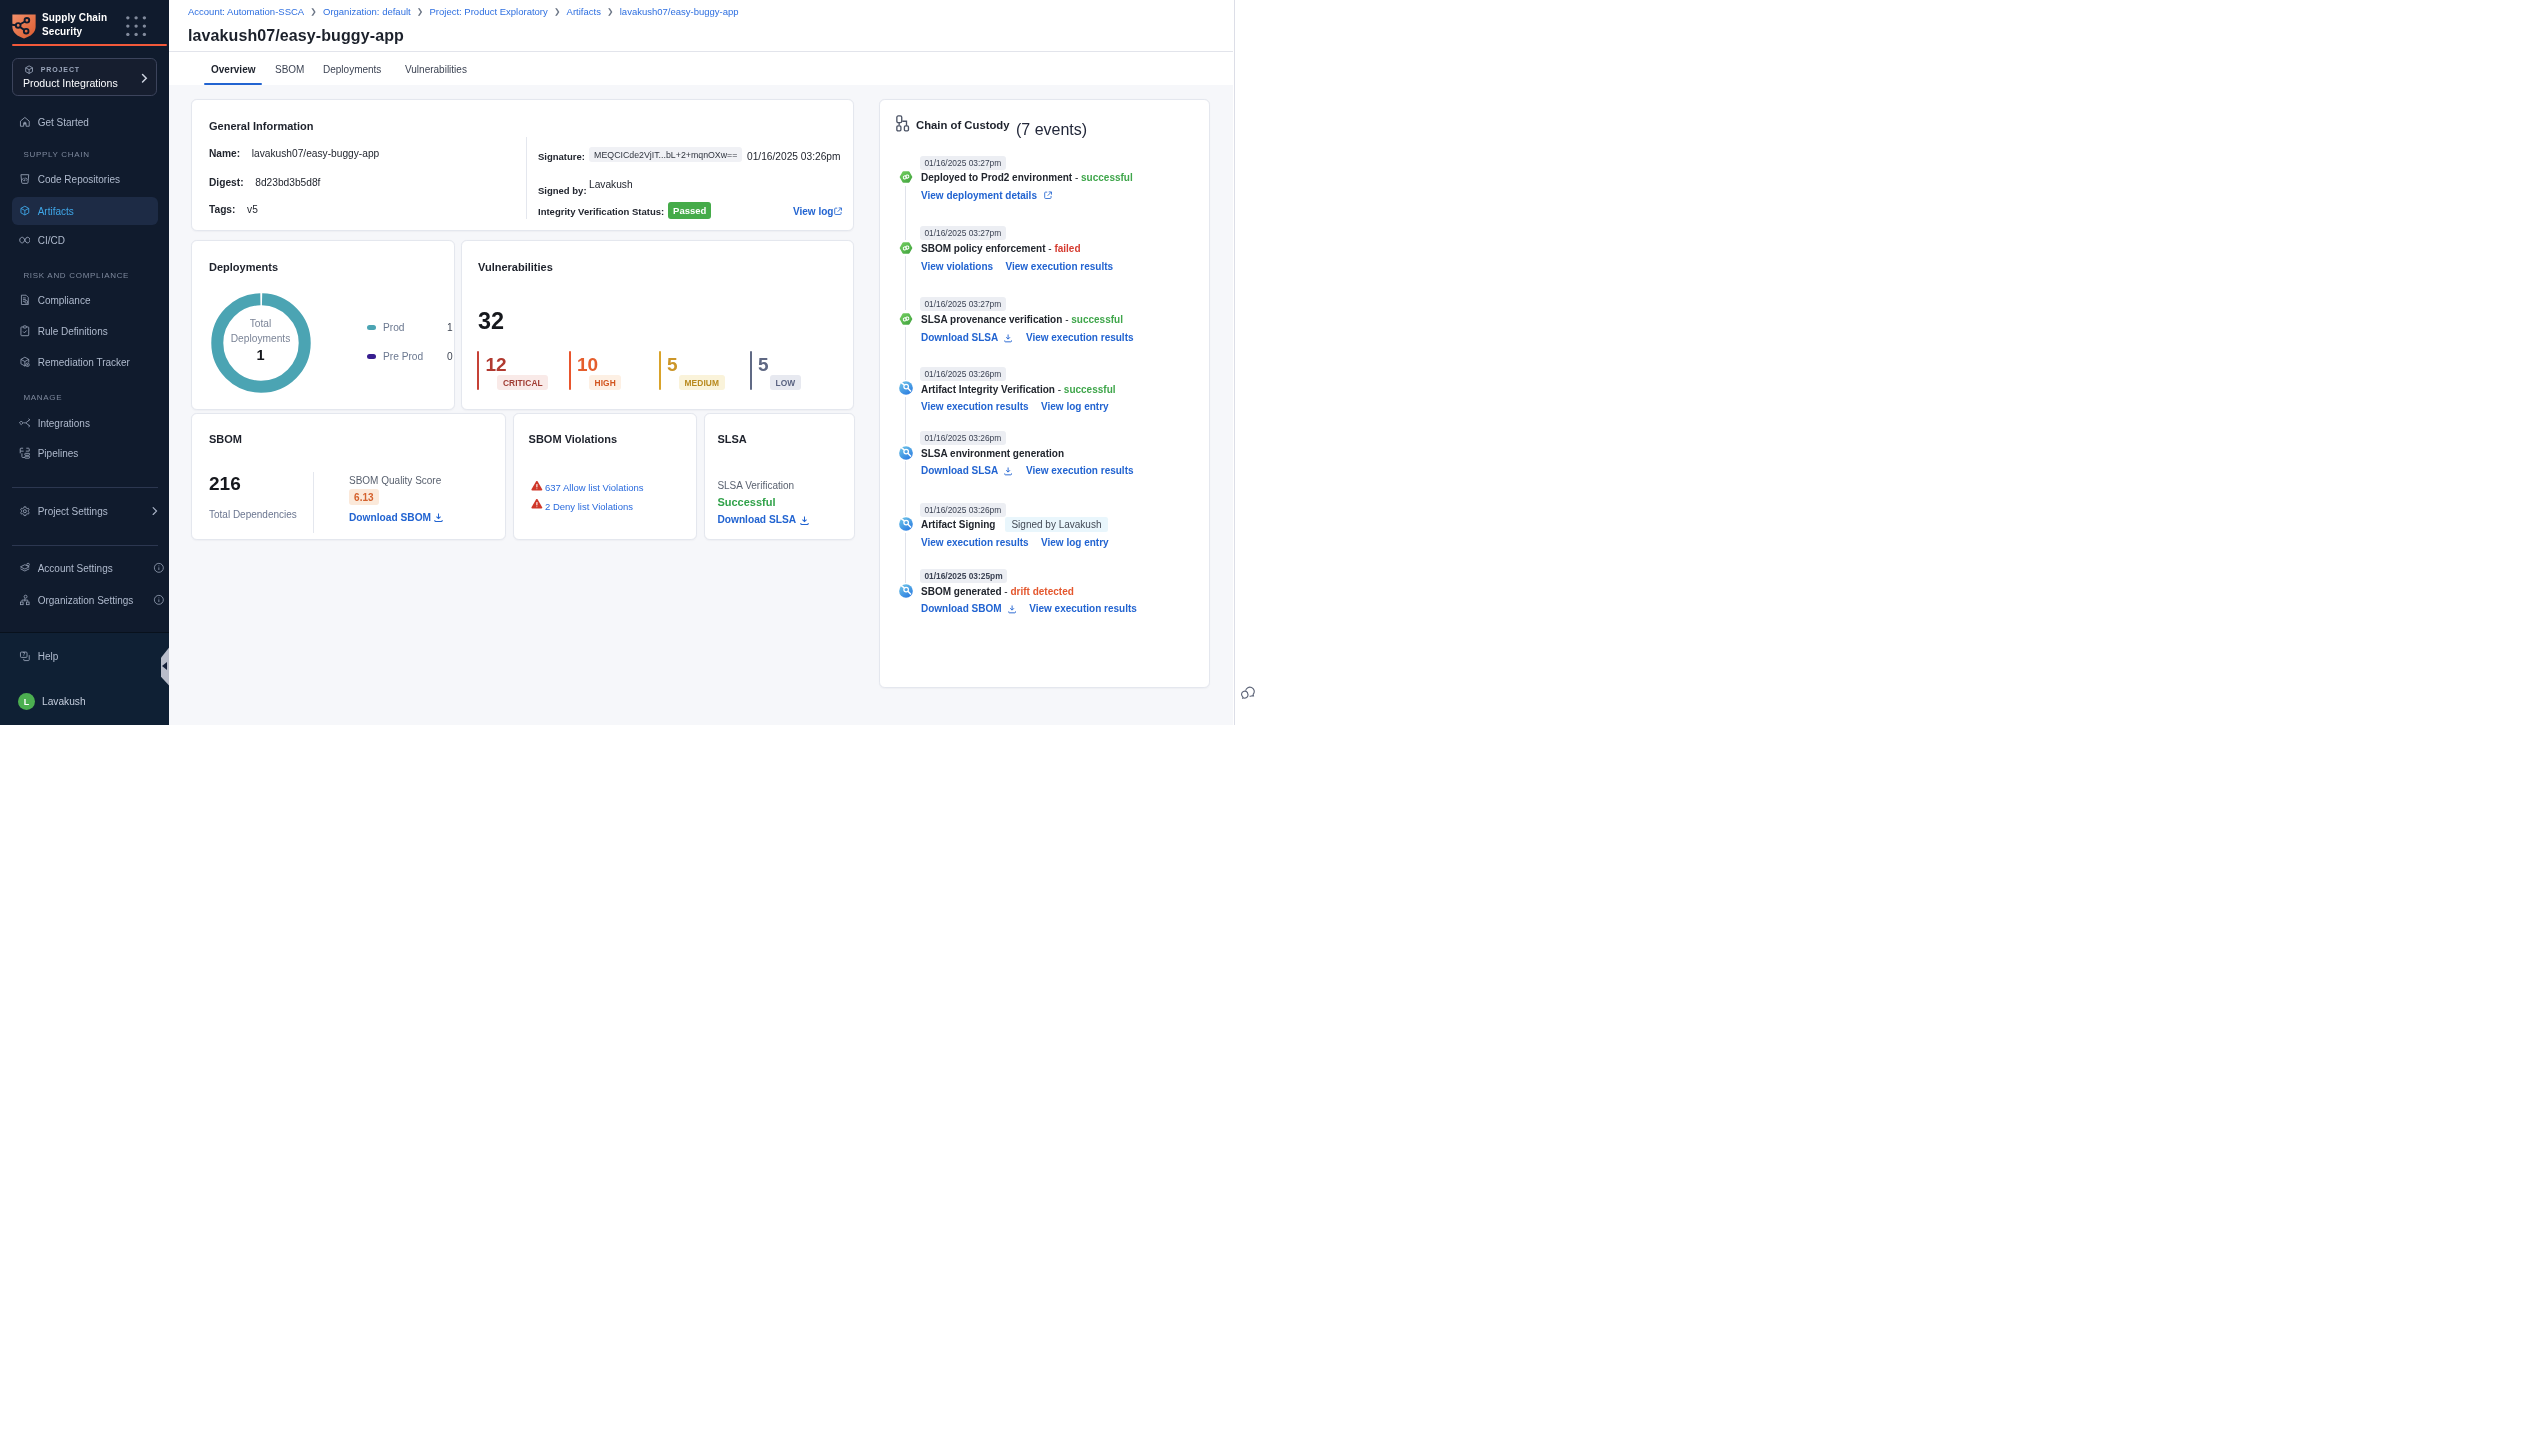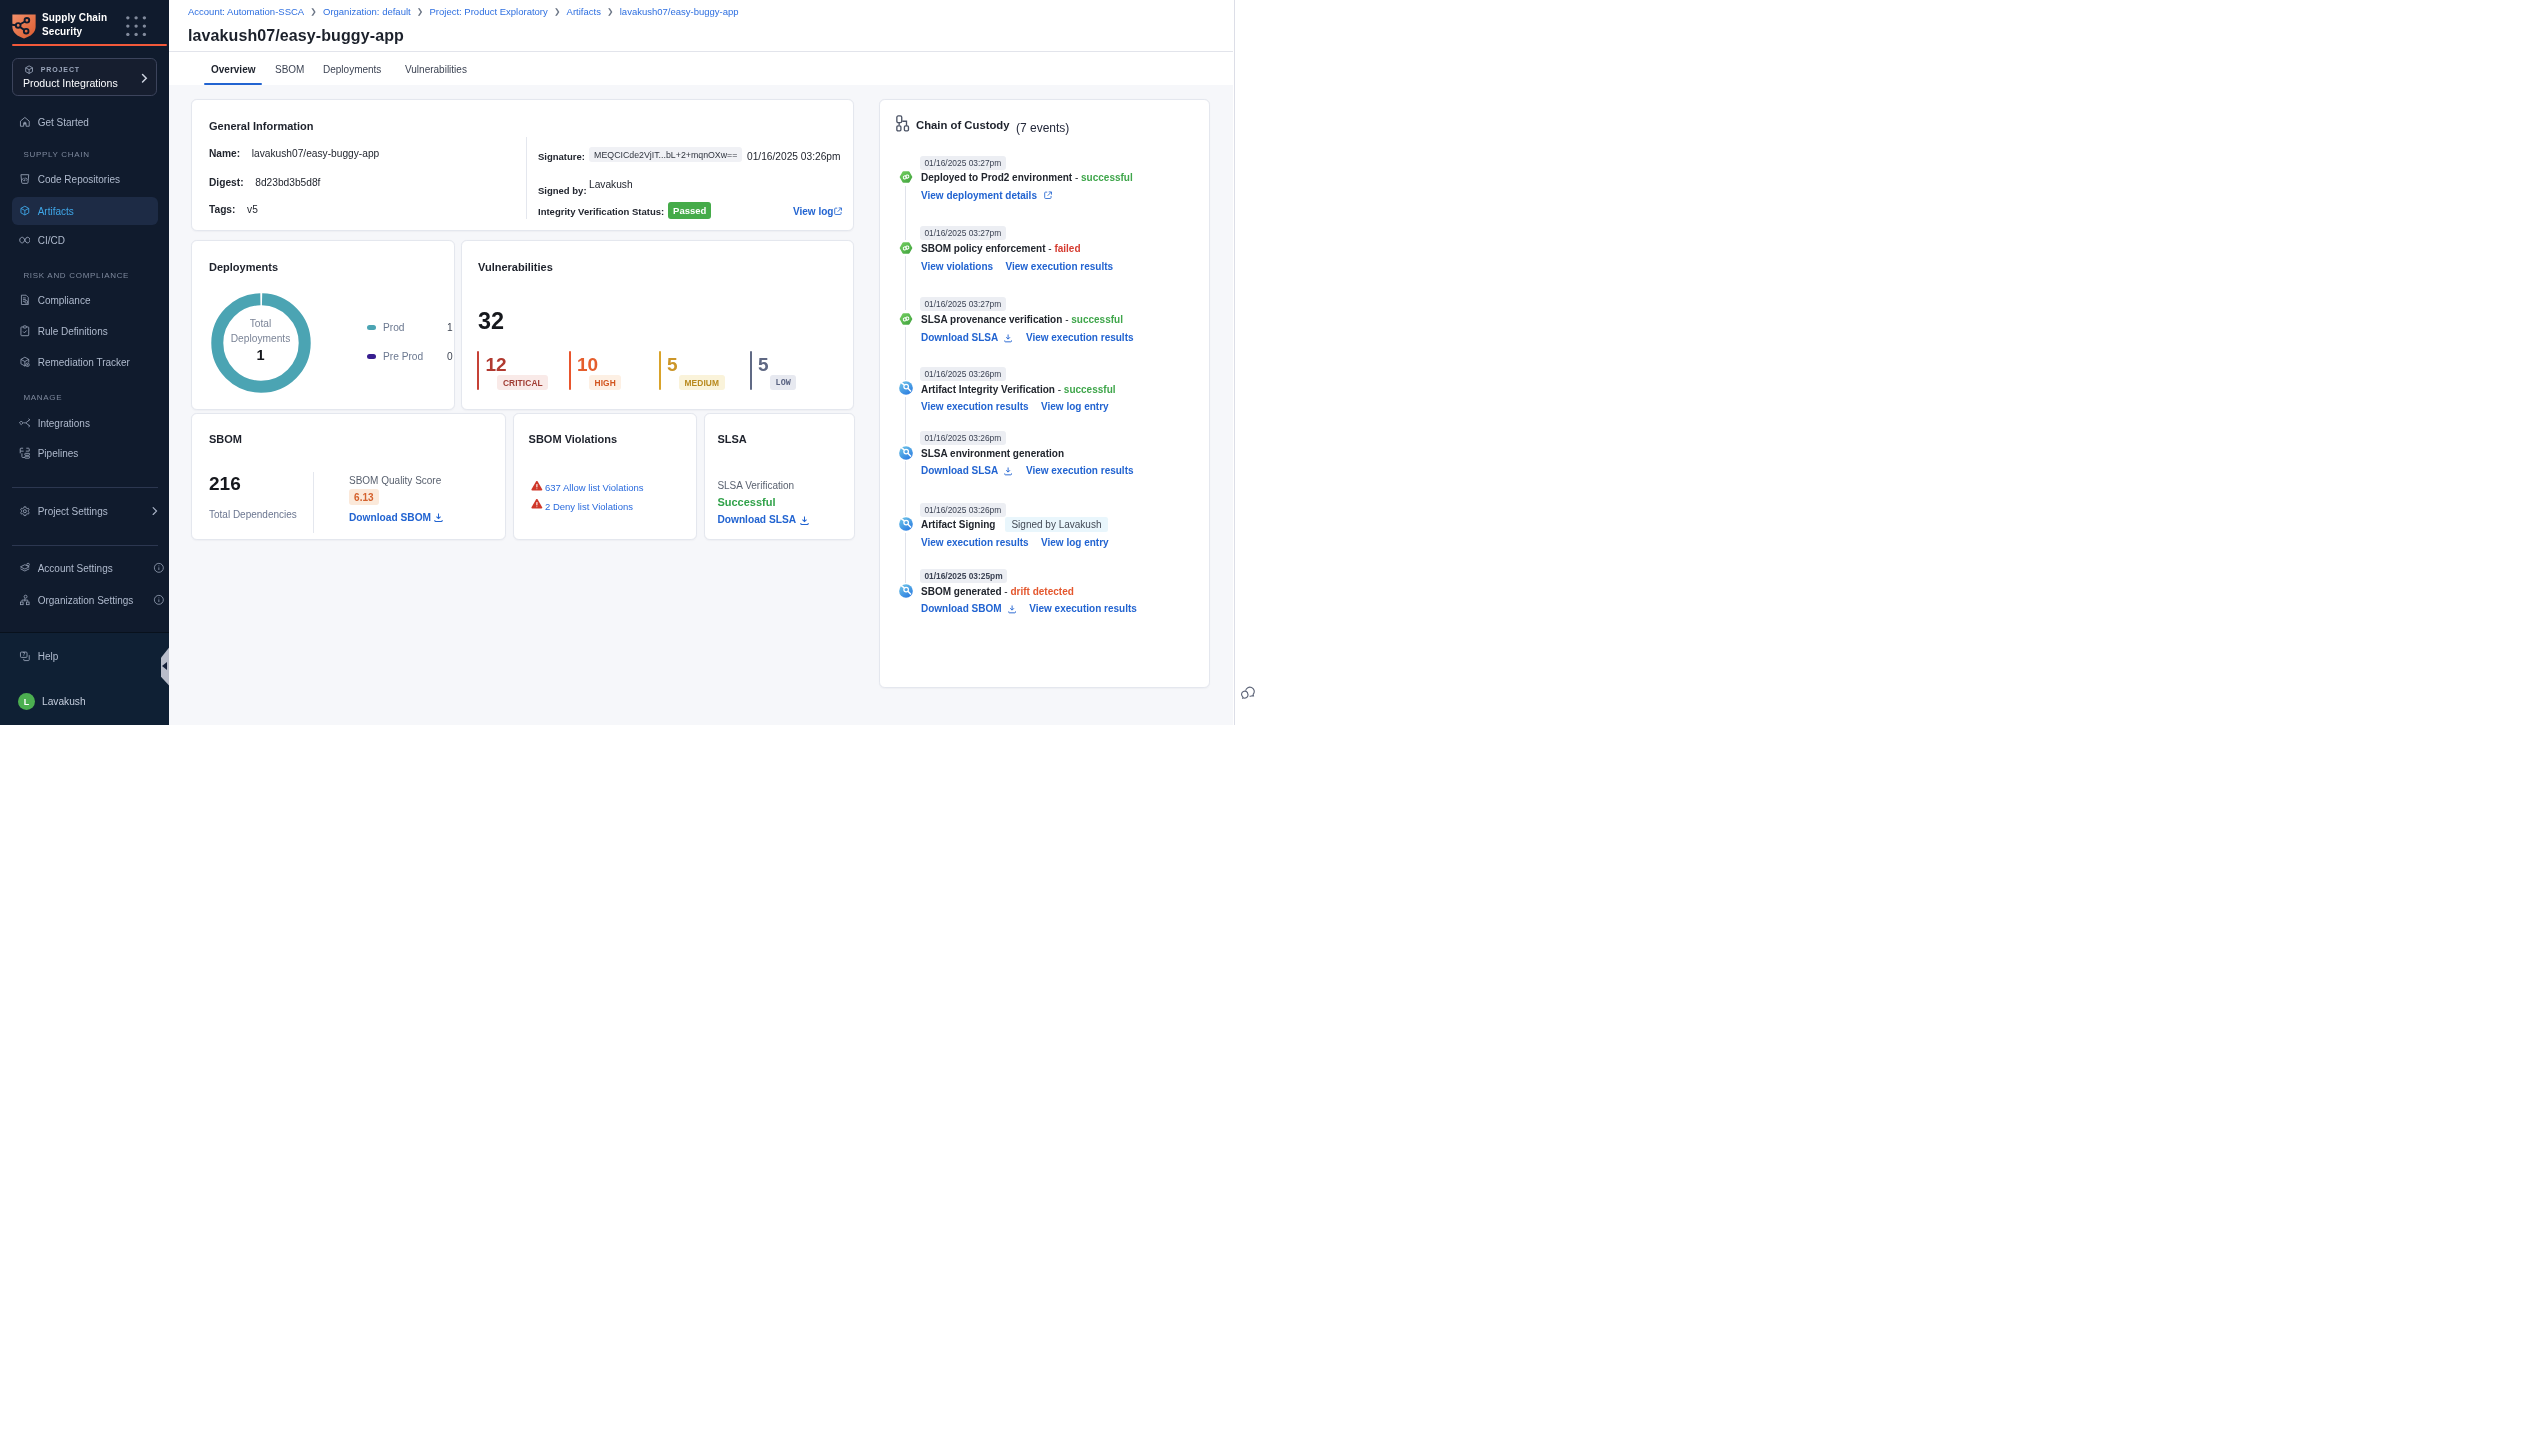--- a/index.html
+++ b/index.html
@@ -269,21 +269,21 @@
   <div class="vnum" style="left:23.4px;top:113px;color:#b13a30;">12</div>
   <div class="vchip" style="left:23.4px;top:134px;color:#a03c33;background:#f9eae8;">CRITICAL</div>
   <div class="vbar" style="left:107px;top:110px;background:#e8552d;"></div>
   <div class="vnum" style="left:115px;top:113px;color:#e55e2d;">10</div>
   <div class="vchip" style="left:115px;top:134px;color:#d2551f;background:#fdf0e4;">HIGH</div>
   <div class="vbar" style="left:197px;top:110px;background:#d9a32a;"></div>
   <div class="vnum" style="left:205px;top:113px;color:#cc9629;">5</div>
   <div class="vchip" style="left:205px;top:134px;color:#b98a1f;background:#faf3da;">MEDIUM</div>
   <div class="vbar" style="left:288px;top:110px;background:#606a85;"></div>
   <div class="vnum" style="left:296px;top:113px;color:#5f6883;">5</div>
-  <div class="vchip" style="left:296px;top:134px;color:#596280;background:#e7e9f0;font-family:Liberation Mono, monospace;">LOW</div>
+  <div class="vchip" style="left:296px;top:134px;color:#596280;background:#e7e9f0;">LOW</div>
 </div>
 
 <div class="card" style="left:191px;top:413px;width:315px;height:127px;">
   <div class="cardtitle" style="left:17px;top:19px;">SBOM</div>
   <div class="abs" style="left:17px;top:59px;font-size:19px;font-weight:700;color:#16181d;">216</div>
   <div class="abs" style="left:17px;top:95px;color:#6b7690;font-size:10px;">Total Dependencies</div>
   <div class="abs" style="left:121px;top:58px;width:0.7px;height:61px;background:#e4e7ee;"></div>
   <div class="abs" style="left:157px;top:61px;color:#59616f;font-size:10px;">SBOM Quality Score</div>
   <div class="abs" style="left:157px;top:75px;background:#fbe9da;color:#d4612d;font-weight:700;font-size:10px;border-radius:2.9px;padding:2.6px 5.1px;">6.13</div>
   <div class="abs link" style="left:157px;top:98px;font-size:10.2px;">Download SBOM</div>
@@ -319,21 +319,21 @@
 </div>
 
 <div class="card" style="left:879px;top:99px;width:331px;height:589px;"></div>
 <svg class="abs" style="left:896px;top:115px" width="14" height="17" viewBox="0 0 20 24" fill="none" stroke="#4b5365" stroke-width="1.9">
   <rect x="1.2" y="1.2" width="7" height="9.5" rx="2"></rect>
     <rect x="1.2" y="15.5" width="5.8" height="7" rx="1.6"></rect>
     <rect x="12" y="15.5" width="5.8" height="7" rx="1.6"></rect>
     <path d="M4.5 11v3.5M15 15.3V8.8h-6"></path>
 </svg>
 <div class="abs" style="left:916px;top:119px;font-size:11.3px;font-weight:700;color:#1d212b;">Chain of Custody</div>
-<div class="abs" style="left:1016px;top:121px;font-size:12px;color:#23283a;">(7 events)</div>
+<div class="abs" style="left:1016px;top:121px;font-size:16px;color:#23283a;">(7 events)</div>
 <svg width="0" height="0">
     <defs>
 <linearGradient id="ghex" x1="0" y1="0" x2="1" y2="1">
         <stop offset="0" stop-color="#76d162"></stop>
         <stop offset="1" stop-color="#3ea03c"></stop>
       </linearGradient>
 <linearGradient id="bcirc" x1="0" y1="0" x2="0.7" y2="1">
         <stop offset="0" stop-color="#74cae9"></stop>
         <stop offset="1" stop-color="#2b7de1"></stop>
       </linearGradient>

